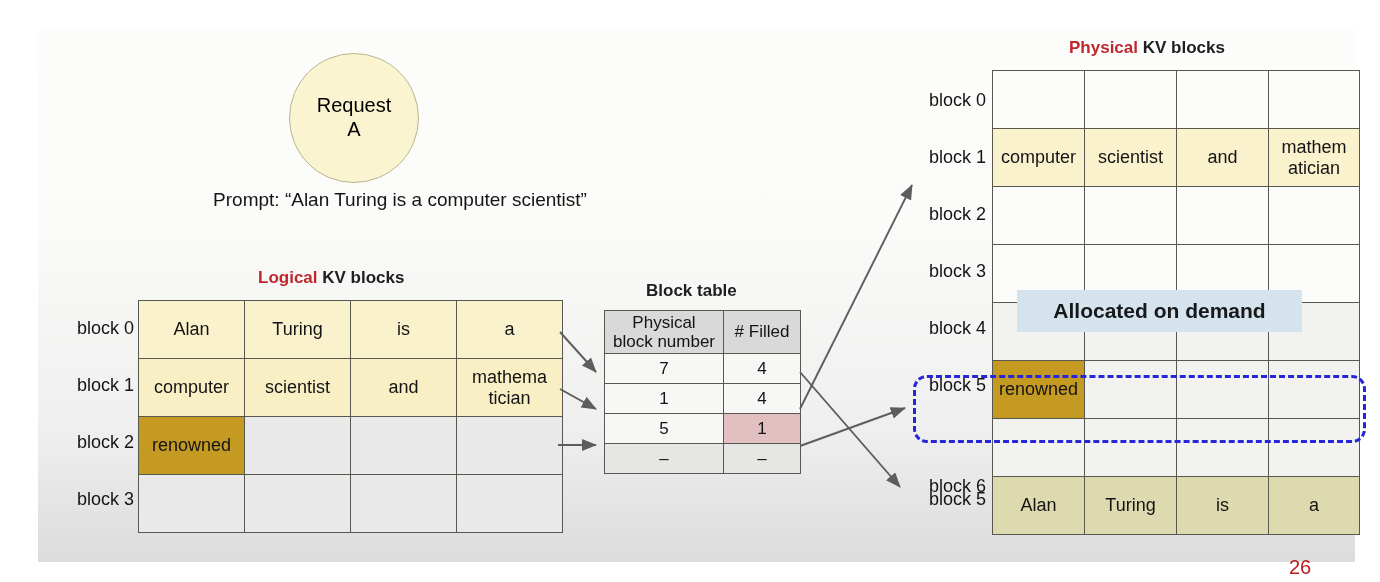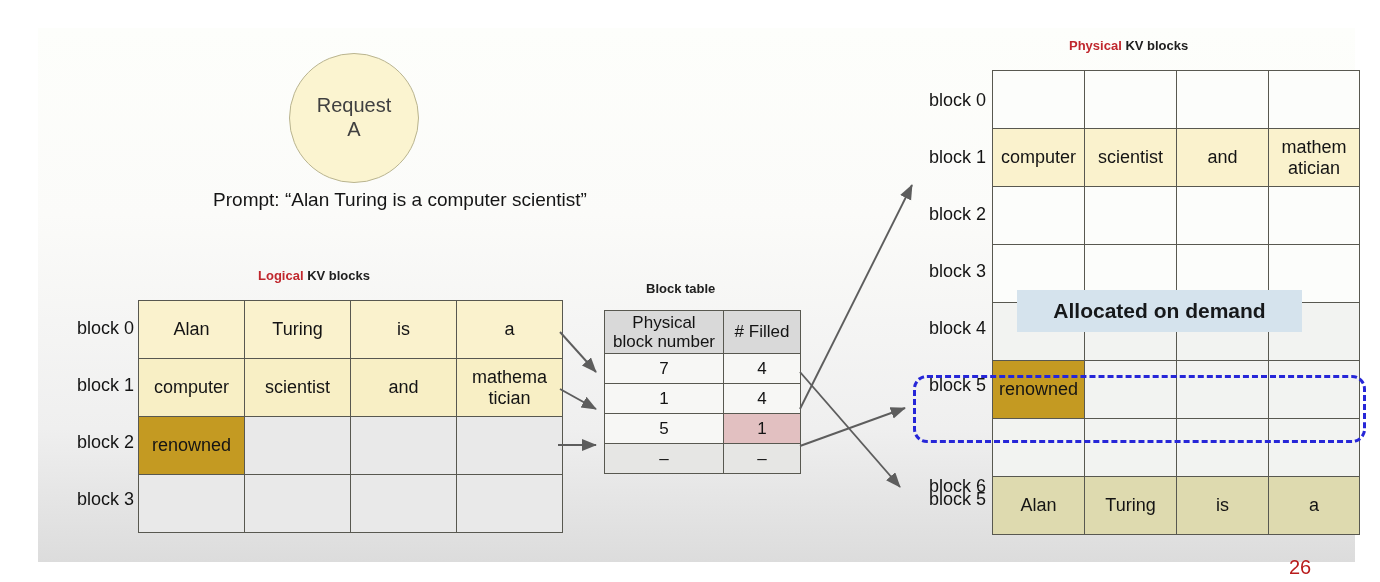--- a/index.html
+++ b/index.html
@@ -14,30 +14,30 @@
     background:linear-gradient(180deg,#fdfefb 0%,#fbfbf9 35%,#efefef 75%,#dcdcdc 100%);
   }
   .stage{position:absolute;left:0;top:0;width:1380px;height:582px;}
   .abs{position:absolute;}
 
   
   #request-bubble{
     left:289px;top:53px;width:128px;height:128px;border-radius:50%;
     background:#fbf4d0;border:1.5px solid #b9b48f;
     display:flex;align-items:center;justify-content:center;
-    text-align:center;line-height:1.18;font-size:20px;color:#404040;
+    text-align:center;line-height:1.18;font-size:20px;color:#000000;
   }
 
   
   #prompt-lines{left:120px;top:186px;width:560px;font-size:19px;color:#151515;line-height:1.45;text-align:center;}
   #prompt-lines .ln{white-space:nowrap;}
   .uline{text-decoration:underline;text-underline-offset:2px;}
 
   
-  .sec-title{font-size:13px;font-weight:bold;color:#202020;white-space:nowrap;}
+  .sec-title{font-size:17px;font-weight:bold;color:#202020;white-space:nowrap;}
   .sec-title .red{color:#c0272d;}
 
   
   .gtable{border-collapse:collapse;border-spacing:0;table-layout:fixed;}
   .gtable td{
     border:1.4px solid #585850;
     text-align:center;vertical-align:middle;
     font-size:18px;color:#141414;
     padding:0;line-height:1.12;
   }

